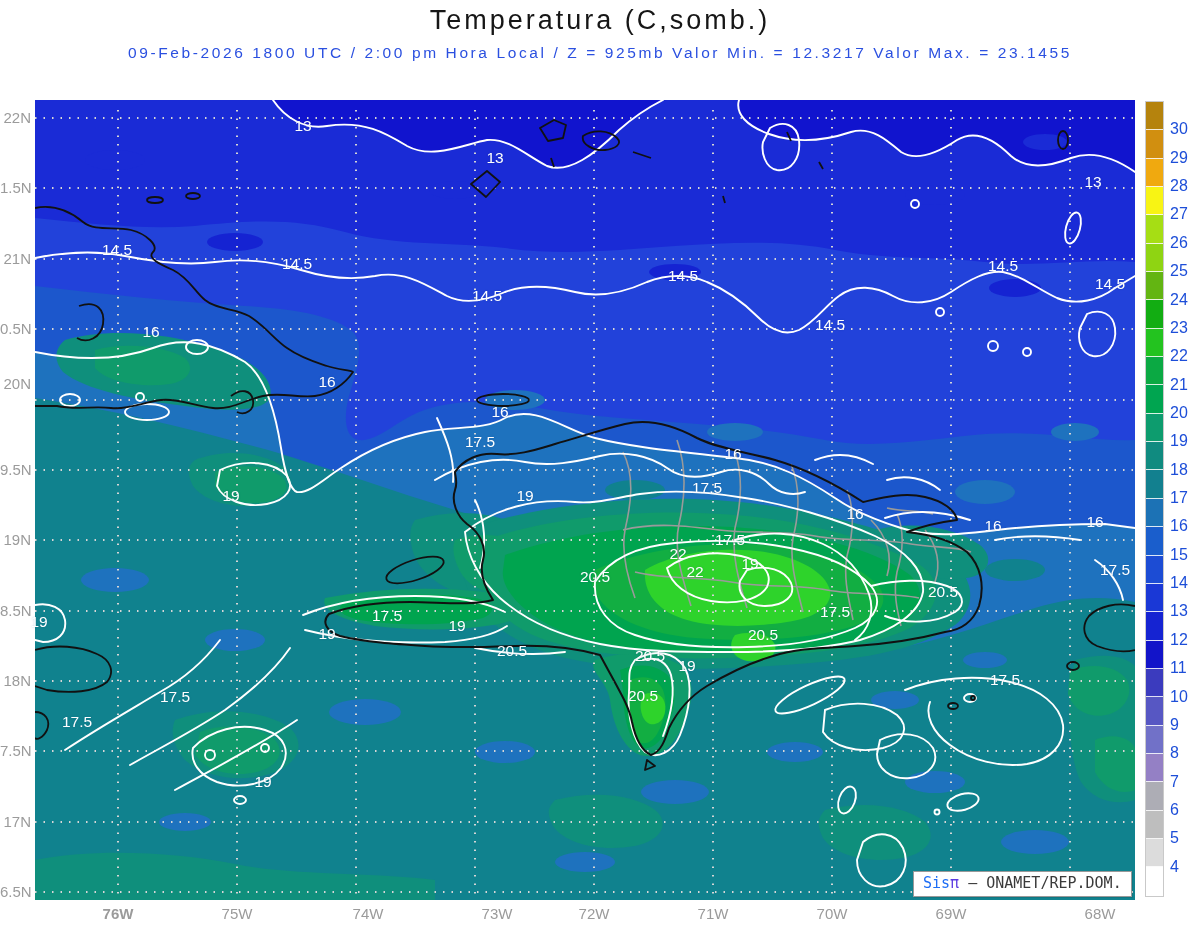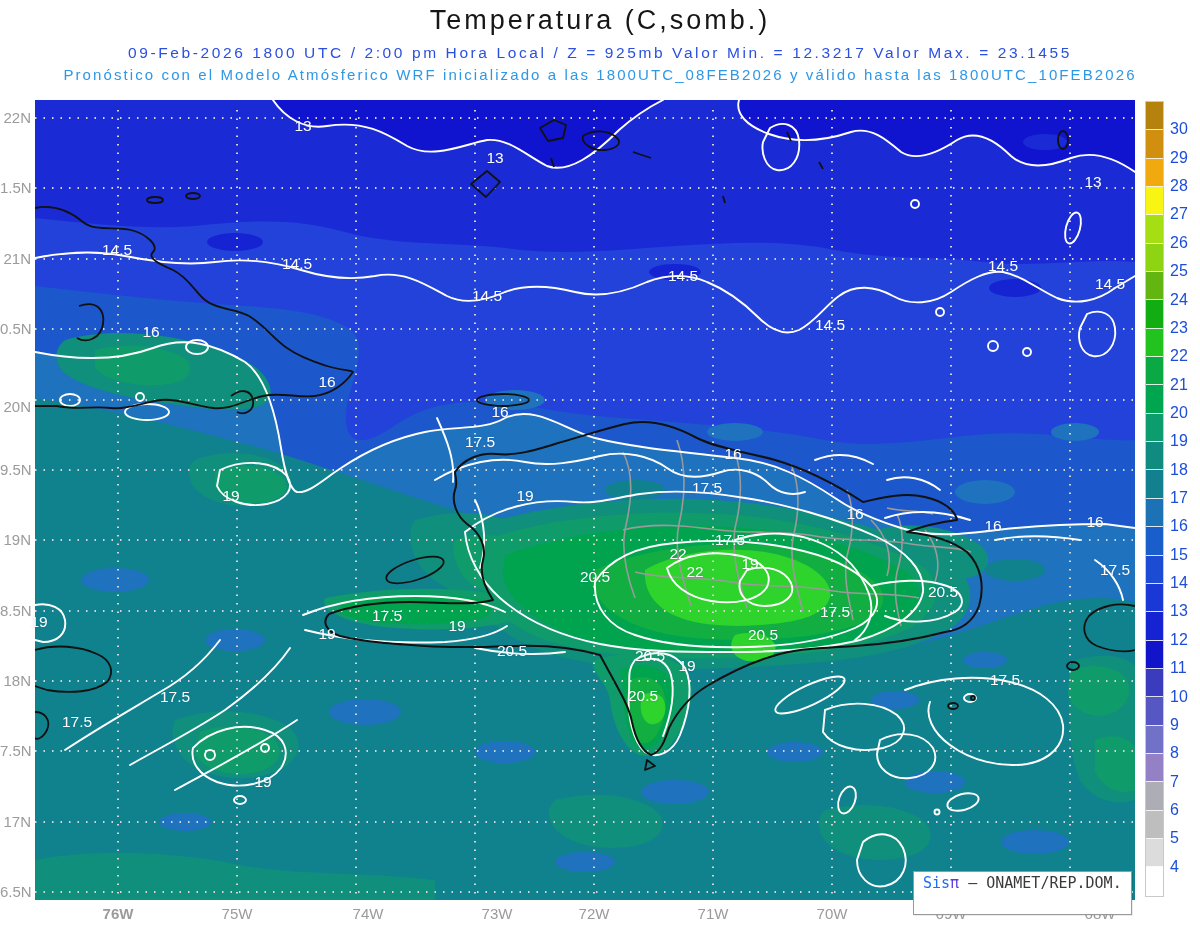--- a/index.html
+++ b/index.html
@@ -13,35 +13,34 @@
           font-size:15px; letter-spacing:2.1px; color:#2e97e6; white-space:nowrap; }
   #map { position:absolute; left:35px; top:100px; width:1100px; height:800px; }
   .ylab { position:absolute; left:0; width:31px; text-align:right; font-size:15px; color:#9b9b9b; }
   .xlab { position:absolute; width:40px; text-align:center; font-size:15px; color:#9b9b9b; top:905px; }
   .clab { position:absolute; color:#ffffff; font-size:15.5px; white-space:nowrap;
           transform:translate(-50%,-50%); text-shadow:0 0 2px rgba(0,60,120,.25); }
   #cbar { position:absolute; left:1145px; top:101px; width:19px; height:796px;
           border:1px solid #c9c9c9; background:#fff; }
   .cbcell { width:100%; border-bottom:1px solid rgba(255,255,255,.85); }
   .cbtick { position:absolute; left:1170px; font-size:16px; color:#1d4ed8; }
-  #wm { position:absolute; left:913px; top:871px; height:44px; padding:2px 9px;
+  #wm { position:absolute; left:913px; top:871px; height:26px; padding:2px 9px;
         background:#fff; border:1px solid #999; font-family:"DejaVu Sans Mono", monospace;
         font-size:15px; white-space:nowrap; box-shadow:1px 1px 0 rgba(0,0,0,.08); }
   #wm .sis { color:#1e6ef5; }
   #wm .pi  { color:#5a3ae0; }
   #wm .org { color:#3a3a3a; }
 </style>
 </head>
 <body>
 
 <div id="screen">
 
   <div class="title">Temperatura (C,somb.)</div>
   <div class="sub1">09-Feb-2026   1800 UTC / 2:00 pm Hora Local / Z = 925mb    Valor Min. = 12.3217   Valor Max. = 23.1455</div>
-  <div class="sub2">Pronóstico con el Modelo Atmósferico WRF inicializado a las 1800UTC_08FEB2026 y válido hasta las  1800UTC_10FEB2026</div>
 
   <div id="map">
     <svg width="1100" height="800" viewBox="0 0 1100 800">
 
       <rect x="0" y="0" width="1100" height="800" fill="#1A2BD6"></rect>
       <g>
         <path fill="#1114CE" d="M238,0 C250,18 270,30 292,26 C330,20 352,34 372,46 C398,60 430,44 452,40 C474,38 492,56 512,66 C534,74 560,54 584,30 C600,16 616,6 628,0 Z"></path>
         <path fill="#1114CE" d="M704,0 C700,14 712,26 734,34 C762,44 792,40 816,32 C836,26 852,40 866,52 C882,62 904,52 922,40 C942,28 962,42 976,56 C992,70 1016,66 1036,58 C1058,50 1080,58 1100,72 L1100,0 Z"></path>
       </g>
       <path fill="#2242DA" d="M0,118 C60,124 110,130 160,126 C220,120 260,118 310,132 C360,146 420,142 470,148 C530,156 580,150 640,146 C700,142 750,140 800,150 C850,160 900,156 950,162 C1000,168 1050,158 1100,162 L1100,800 L0,800 Z"></path>
@@ -270,21 +269,21 @@
         <div class="clab" style="left: 643px; top: 454px;">22</div>
         <div class="clab" style="left: 660px; top: 472px;">22</div>
       </div>
   </div>
 
   <div id="yaxis">
       <div class="ylab" style="top: 109px;">22N</div>
       <div class="ylab" style="top: 179px;">1.5N</div>
       <div class="ylab" style="top: 250px;">21N</div>
       <div class="ylab" style="top: 320px;">0.5N</div>
-      <div class="ylab" style="top: 398px;">20N</div>
+      <div class="ylab" style="top: 375px;">20N</div>
       <div class="ylab" style="top: 461px;">9.5N</div>
       <div class="ylab" style="top: 531px;">19N</div>
       <div class="ylab" style="top: 602px;">8.5N</div>
       <div class="ylab" style="top: 672px;">18N</div>
       <div class="ylab" style="top: 742px;">7.5N</div>
       <div class="ylab" style="top: 813px;">17N</div>
       <div class="ylab" style="top: 883px;">6.5N</div>
     </div>
   <div id="xaxis">
       <div class="xlab" style="left: 98px; font-weight: bold;">76W</div>

